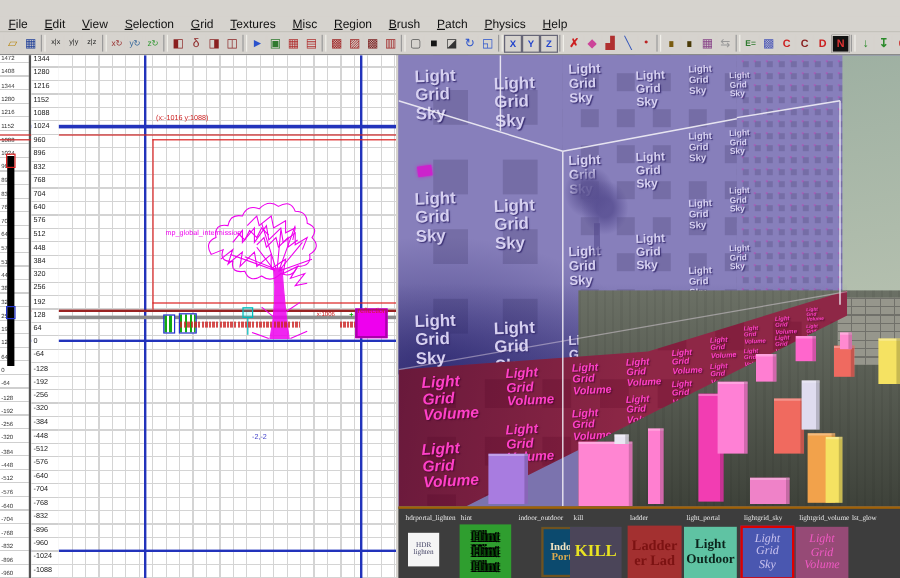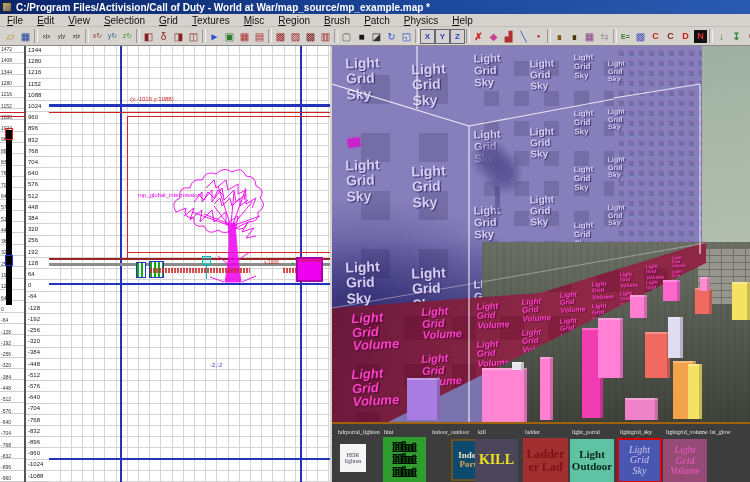--- a/index.html
+++ b/index.html
@@ -46,24 +46,20 @@
   #palette{position:absolute;left:332px;top:422px;width:418px;height:60px;background:#3d3d3d;border-top:2px solid #a16207;overflow:hidden;font-family:Liberation Serif, serif;}
   .pal-label{position:absolute;top:5px;font-size:6px;color:#e8e8e8;white-space:nowrap;}
   .pal-swatch{position:absolute;display:flex;flex-direction:column;align-items:center;justify-content:center;overflow:hidden;}
   .pal-line{line-height:1.05;white-space:nowrap;}
 </style>
 </head>
 <body>
 
 <div id="app">
 
-  <div id="titlebar">
-    <div id="titleicon"></div>
-    <span id="titletext">C:/Program Files/Activision/Call of Duty - World at War/map_source/mp_example.map *</span>
-  </div>
 
   <div id="menubar">
       <span class="menu-item"><u>F</u>ile</span>
       <span class="menu-item"><u>E</u>dit</span>
       <span class="menu-item"><u>V</u>iew</span>
       <span class="menu-item"><u>S</u>election</span>
       <span class="menu-item"><u>G</u>rid</span>
       <span class="menu-item"><u>T</u>extures</span>
       <span class="menu-item"><u>M</u>isc</span>
       <span class="menu-item"><u>R</u>egion</span>

